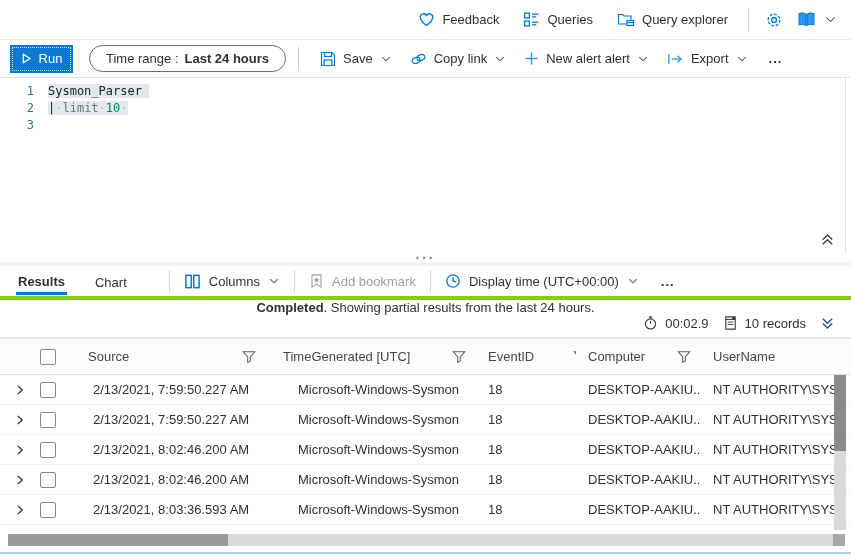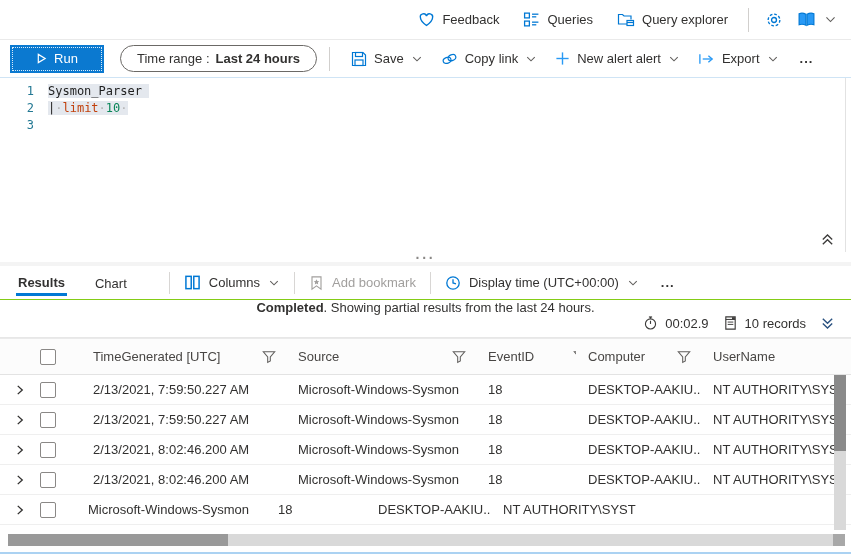--- a/index.html
+++ b/index.html
@@ -11,51 +11,51 @@
   
   .topbar { height:40px; display:flex; align-items:center; justify-content:flex-end;
     padding-right:14px; border-bottom:1px solid #eaeaea; }
   .topbar-item { display:flex; align-items:center; gap:7px; margin-left:24px; cursor:pointer; }
   .topbar-divider { width:1px; height:24px; background:#d1cfcd; margin:0 16px 0 20px; }
   .iconbtn { display:flex; align-items:center; margin-left:14px; cursor:pointer; }
 
   
   .qtoolbar { height:38px; display:flex; align-items:center; padding:0 10px;
     border-bottom:1px solid #cfe4f5; }
-  .run-btn { width:94px; height:28px; background:#0b79d0; border:1px solid #0b79d0;
+  .run-btn { width:63px; height:28px; background:#0b79d0; border:1px solid #0b79d0;
     color:#fff; display:flex; align-items:center; justify-content:center; gap:7px;
     font-size:13px; cursor:pointer; outline:1px dotted rgba(255,255,255,.85); outline-offset:-3px; }
   .time-pill { margin-left:16px; height:27px; border:1px solid #6b6966; border-radius:14px;
     display:flex; align-items:center; padding:0 16px; gap:6px; cursor:pointer; white-space:nowrap; }
   .time-pill b { font-weight:bold; }
   .tb-divider { width:1px; height:24px; background:#d1cfcd; margin:0 12px; }
   .tb-item { display:flex; align-items:center; gap:7px; margin:0 9px; cursor:pointer; white-space:nowrap; }
   .tb-more { margin:0 12px; color:#323130; letter-spacing:1px; cursor:pointer; font-weight:bold; }
 
   
   .editor { position:relative; height:174px; font-family:"DejaVu Sans Mono", monospace;
     font-size:12px; line-height:17px; padding-top:5px; }
   .editor::after { content:""; position:absolute; top:0; bottom:0; right:5px; width:1px; background:#e2e2e2; }
   .ed-line { display:flex; height:17px; align-items:center; }
   .gutter { width:34px; text-align:right; color:#237893; flex:none; padding-right:0; }
   .code { margin-left:14px; white-space:pre; color:#1f1f1f; }
   .hl { background:#e4e8ee; }
   .ws-dot { color:#b4b4b4; }
-  .kw { color:#c2410c; }
+  .kw { color:#737373; }
   .num { color:#098658; }
   .collapse-btn { position:absolute; right:16px; bottom:4px; cursor:pointer; }
 
   
   .splitter { height:14px; position:relative; cursor:row-resize; border-bottom:4px solid #f4f4f4; }
   .splitter-dots { position:absolute; left:50%; top:1px; transform:translateX(-50%);
     color:#8a8886; font-size:14px; letter-spacing:2px; line-height:10px; font-weight:bold; }
 
   
   .tabbar { height:34px; display:flex; align-items:center; padding-left:16px;
-    border-bottom:1px solid #84cc16; }
+    border-bottom:4px solid #84cc16; }
   .tab { padding:6px 2px 4px; margin-right:26px; cursor:pointer; }
   .tab.active { font-weight:bold; border-bottom:3px solid #0078d4; padding-bottom:3px; }
   .tab-divider { width:1px; height:22px; background:#d8d6d4; margin:0 14px; }
   .tabbar-item { display:flex; align-items:center; gap:8px; cursor:pointer; white-space:nowrap; }
   .tabbar-item.disabled { color:#a19f9d; cursor:default; }
   .tabbar-more { margin-left:22px; color:#323130; letter-spacing:1px; font-weight:bold; cursor:pointer; }
 
   
   .statusbar { height:38px; display:flex; align-items:center; padding:0 16px;
     border-bottom:1px solid #e7e7e7;flex-direction:column; }
@@ -290,28 +290,28 @@
   </div>
 </div>
 
 <div class="tablewrap">
 
   <div class="trow thead">
     <div class="c0"></div>
     <div class="c1">
         <div class="checkbox"></div>
       </div>
+    <div class="cell c3 th">
+      <span>Source</span>
+      <svg class="icon" width="14" height="14" viewBox="0 0 16 16">
+          <path d="M1.5 2 h13 L9.5 7.8 v4.6 l-3 1.8 v-6.4 Z" fill="none" stroke="#605e5c" stroke-width="1.2"></path>
+        </svg>
+    </div>
     <div class="cell c2 th">
       <span>TimeGenerated [UTC]</span>
-      <svg class="icon" width="14" height="14" viewBox="0 0 16 16">
-          <path d="M1.5 2 h13 L9.5 7.8 v4.6 l-3 1.8 v-6.4 Z" fill="none" stroke="#605e5c" stroke-width="1.2"></path>
-        </svg>
-    </div>
-    <div class="cell c3 th">
-      <span>Source</span>
       <svg class="icon" width="14" height="14" viewBox="0 0 16 16">
           <path d="M1.5 2 h13 L9.5 7.8 v4.6 l-3 1.8 v-6.4 Z" fill="none" stroke="#605e5c" stroke-width="1.2"></path>
         </svg>
     </div>
     <div class="cell c4 th">
       <span>EventID</span>
       <svg class="icon" width="14" height="14" viewBox="0 0 16 16">
           <path d="M1.5 2 h13 L9.5 7.8 v4.6 l-3 1.8 v-6.4 Z" fill="none" stroke="#605e5c" stroke-width="1.2"></path>
         </svg>
     </div>
@@ -392,20 +392,21 @@
 
   <div class="trow tr">
     <div class="c0">
         <svg class="icon" width="12" height="12" viewBox="0 0 16 16">
           <polyline points="5,2.5 11,8 5,13.5" fill="none" stroke="#323130" stroke-width="1.8"></polyline>
         </svg>
       </div>
     <div class="c1">
         <div class="checkbox"></div>
       </div>
+    <div class="cell c2">2/13/2021, 8:03:36.593 AM</div>
     <div class="cell c3">Microsoft-Windows-Sysmon</div>
     <div class="cell c4">18</div>
     <div class="cell c5">DESKTOP-AAKIU...</div>
     <div class="cell c6">NT AUTHORITY\SYST</div>
   </div>
 
   <div class="vscroll">
     <div class="vthumb"></div>
   </div>
 </div>

